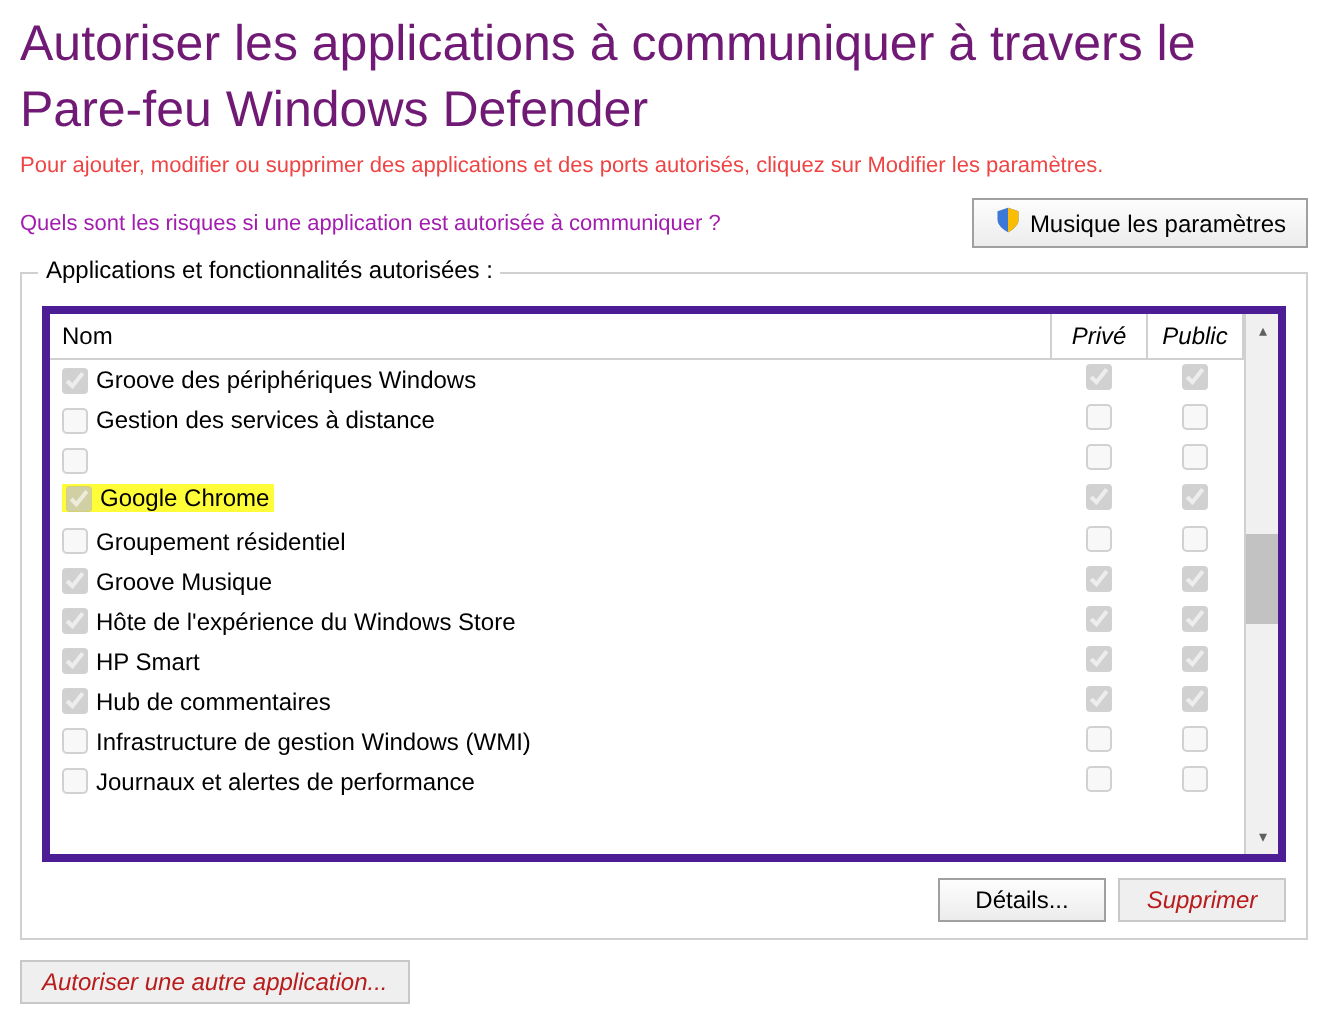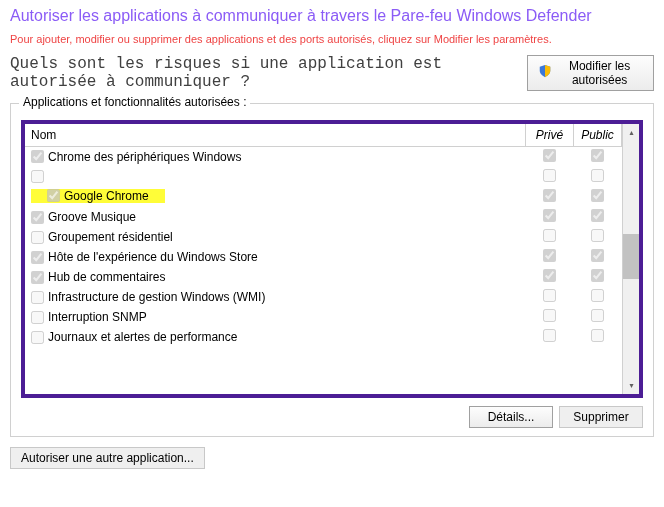--- a/index.html
+++ b/index.html
@@ -5,58 +5,58 @@
     * { box-sizing: border-box; margin: 0; padding: 0; }
     body {
       font-family: "Segoe UI", Tahoma, sans-serif;
       font-size: 12px;
       color: #000;
       background: #fff;
       width: 664px;
       padding: 6px 10px 10px 10px;
     }
     .title {
-      color: #8b5cf6;
-      font-size: 16px;
+      color: #701a75;
+      font-size: 25px;
       font-weight: 400;
       line-height: 1.3;
       margin-bottom: 6px;
     }
     .subtitle {
       font-size: 11px;
       color: #ef4444;
       margin-bottom: 10px;
     }
     .toprow {
       display: flex;
       justify-content: space-between;
       align-items: center;
       margin-bottom: 12px;
     }
     .link {
-      color: #404040;
-      font-size: 16px;
-      cursor: pointer;
-      font-family: Liberation Mono, monospace;
+      color: #a21caf;
+      font-size: 11px;
+      cursor: pointer;
     }
     .btn {
       background: linear-gradient(#fdfdfd, #ececec);
       border: 1px solid #a0a0a0;
       font-size: 12px;
       padding: 3px 10px;
       cursor: pointer;
       display: inline-flex;
       align-items: center;
       gap: 4px;
     }
     .btn:disabled {
-      color: #000000;
+      color: #b91c1c;
       background: #efefef;
       border-color: #c8c8c8;
       cursor: default;
+      font-style: italic;
     }
     .shield-icon svg { width: 14px; height: 14px; }
     .group {
       border: 1px solid #d0d0d0;
       padding: 10px 10px 8px 10px;
       position: relative;
       margin-bottom: 10px;
     }
     .group-label {
       position: absolute;
@@ -89,21 +89,21 @@
       position: sticky;
       top: 0;
     }
     thead th.col-priv, thead th.col-pub { text-align: center; width: 48px; font-style: italic; }
     tbody td {
       padding: 2px 6px;
       vertical-align: middle;
     }
     tbody td.col-priv, tbody td.col-pub { text-align: center; }
     .row-name { display: flex; align-items: center; gap: 4px; }
-    .row-hl { background: #fffd38; display: inline-flex; padding: 0 16px; }
+    .row-hl { background: #fffd38; display: inline-flex; padding: 0 2px; }
     input[type=checkbox] {
       width: 13px; height: 13px;
       accent-color: #1a6b1a;
     }
     .scrollbar {
       position: absolute;
       right: 0; top: 0; bottom: 0;
       width: 17px;
       background: #f0f0f0;
       border-left: 1px solid #d0d0d0;
@@ -143,46 +143,56 @@
 
 <div class="toprow">
   <span class="link">Quels sont les risques si une application est autorisée à communiquer ?</span>
   <button class="btn">
     <span class="shield-icon">
       <svg viewBox="0 0 16 16">
           <path d="M8 1 L14 3 V8 C14 12 8 15 8 15 C8 15 2 12 2 8 V3 Z" fill="#3b78d8"></path>
           <path d="M8 1 L14 3 V8 C14 12 8 15 8 15 Z" fill="#fbbc04"></path>
         </svg>
     </span>
-    <span>Modifier les autorisées</span>
+    <span>Musique les paramètres</span>
   </button>
 </div>
 
 <div class="group">
   <span class="group-label">Applications et fonctionnalités autorisées :</span>
 
   <div class="table-wrap">
     <table>
       <thead>
         <tr>
           <th>Nom</th>
           <th class="col-priv">Privé</th>
           <th class="col-pub">Public</th>
         </tr>
       </thead>
       <tbody id="rows">
           <tr>
             <td>
               <span class="row-name">
                 <input type="checkbox" disabled="" checked="" style="">
-                <span>Chrome des périphériques Windows</span>
-              </span>
-            </td>
-            <td class="col-priv"><input type="checkbox" disabled="" checked="" style=""></td>
-            <td class="col-pub"><input type="checkbox" disabled="" checked="" style=""></td>
+                <span>Groove des périphériques Windows</span>
+              </span>
+            </td>
+            <td class="col-priv"><input type="checkbox" disabled="" checked="" style=""></td>
+            <td class="col-pub"><input type="checkbox" disabled="" checked="" style=""></td>
+          </tr>
+          <tr>
+            <td>
+              <span class="row-name">
+                <input type="checkbox" disabled="" style="">
+                <span>Gestion des services à distance</span>
+              </span>
+            </td>
+            <td class="col-priv"><input type="checkbox" disabled="" style=""></td>
+            <td class="col-pub"><input type="checkbox" disabled="" style=""></td>
           </tr>
           <tr>
             <td>
               <span class="row-name">
                 <input type="checkbox" disabled="" style="">
               </span>
             </td>
             <td class="col-priv"><input type="checkbox" disabled="" style=""></td>
             <td class="col-pub"><input type="checkbox" disabled="" style=""></td>
           </tr>
@@ -190,72 +200,72 @@
             <td><span class="row-name row-hl">
                 <input type="checkbox" disabled="" checked="" style="">
                 <span>Google Chrome</span>
               </span></td>
             <td class="col-priv"><input type="checkbox" disabled="" checked="" style=""></td>
             <td class="col-pub"><input type="checkbox" disabled="" checked="" style=""></td>
           </tr>
           <tr>
             <td>
               <span class="row-name">
+                <input type="checkbox" disabled="" style="">
+                <span>Groupement résidentiel</span>
+              </span>
+            </td>
+            <td class="col-priv"><input type="checkbox" disabled="" style=""></td>
+            <td class="col-pub"><input type="checkbox" disabled="" style=""></td>
+          </tr>
+          <tr>
+            <td>
+              <span class="row-name">
                 <input type="checkbox" disabled="" checked="" style="">
                 <span>Groove Musique</span>
               </span>
             </td>
             <td class="col-priv"><input type="checkbox" disabled="" checked="" style=""></td>
             <td class="col-pub"><input type="checkbox" disabled="" checked="" style=""></td>
           </tr>
           <tr>
             <td>
               <span class="row-name">
-                <input type="checkbox" disabled="" style="">
-                <span>Groupement résidentiel</span>
-              </span>
-            </td>
-            <td class="col-priv"><input type="checkbox" disabled="" style=""></td>
-            <td class="col-pub"><input type="checkbox" disabled="" style=""></td>
-          </tr>
-          <tr>
-            <td>
-              <span class="row-name">
                 <input type="checkbox" disabled="" checked="" style="">
                 <span>Hôte de l'expérience du Windows Store</span>
               </span>
             </td>
             <td class="col-priv"><input type="checkbox" disabled="" checked="" style=""></td>
             <td class="col-pub"><input type="checkbox" disabled="" checked="" style=""></td>
           </tr>
           <tr>
             <td>
               <span class="row-name">
                 <input type="checkbox" disabled="" checked="" style="">
+                <span>HP Smart</span>
+              </span>
+            </td>
+            <td class="col-priv"><input type="checkbox" disabled="" checked="" style=""></td>
+            <td class="col-pub"><input type="checkbox" disabled="" checked="" style=""></td>
+          </tr>
+          <tr>
+            <td>
+              <span class="row-name">
+                <input type="checkbox" disabled="" checked="" style="">
                 <span>Hub de commentaires</span>
               </span>
             </td>
             <td class="col-priv"><input type="checkbox" disabled="" checked="" style=""></td>
             <td class="col-pub"><input type="checkbox" disabled="" checked="" style=""></td>
           </tr>
           <tr>
             <td>
               <span class="row-name">
                 <input type="checkbox" disabled="" style="">
                 <span>Infrastructure de gestion Windows (WMI)</span>
-              </span>
-            </td>
-            <td class="col-priv"><input type="checkbox" disabled="" style=""></td>
-            <td class="col-pub"><input type="checkbox" disabled="" style=""></td>
-          </tr>
-          <tr>
-            <td>
-              <span class="row-name">
-                <input type="checkbox" disabled="" style="">
-                <span>Interruption SNMP</span>
               </span>
             </td>
             <td class="col-priv"><input type="checkbox" disabled="" style=""></td>
             <td class="col-pub"><input type="checkbox" disabled="" style=""></td>
           </tr>
           <tr>
             <td>
               <span class="row-name">
                 <input type="checkbox" disabled="" style="">
                 <span>Journaux et alertes de performance</span>

